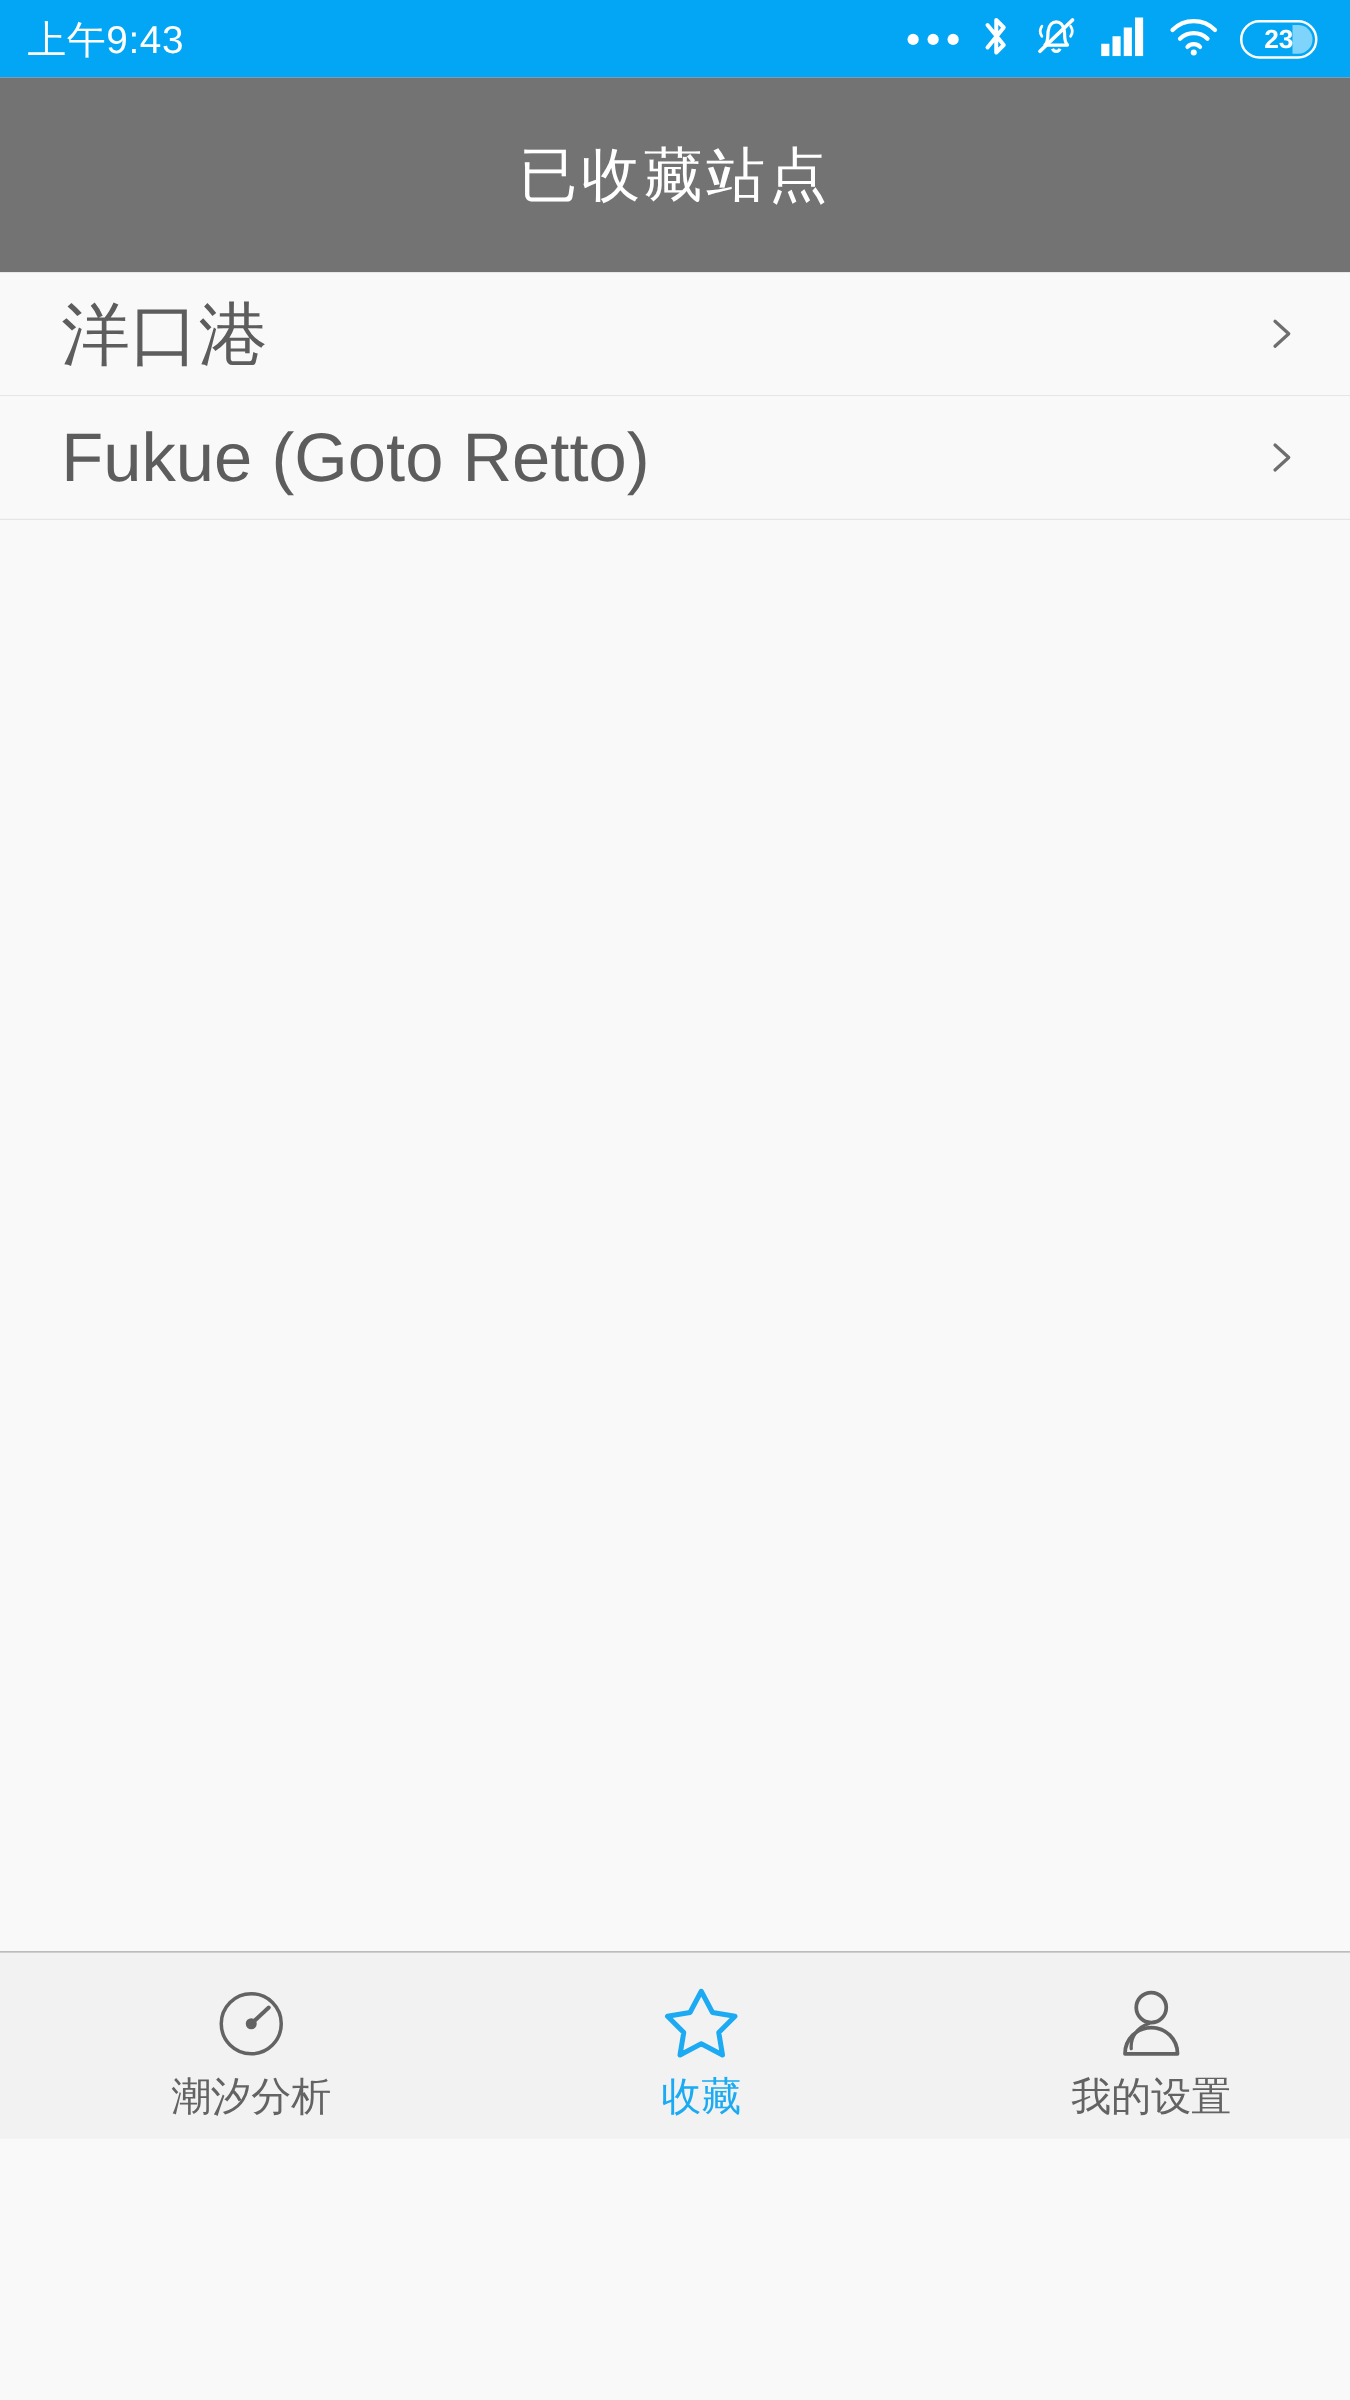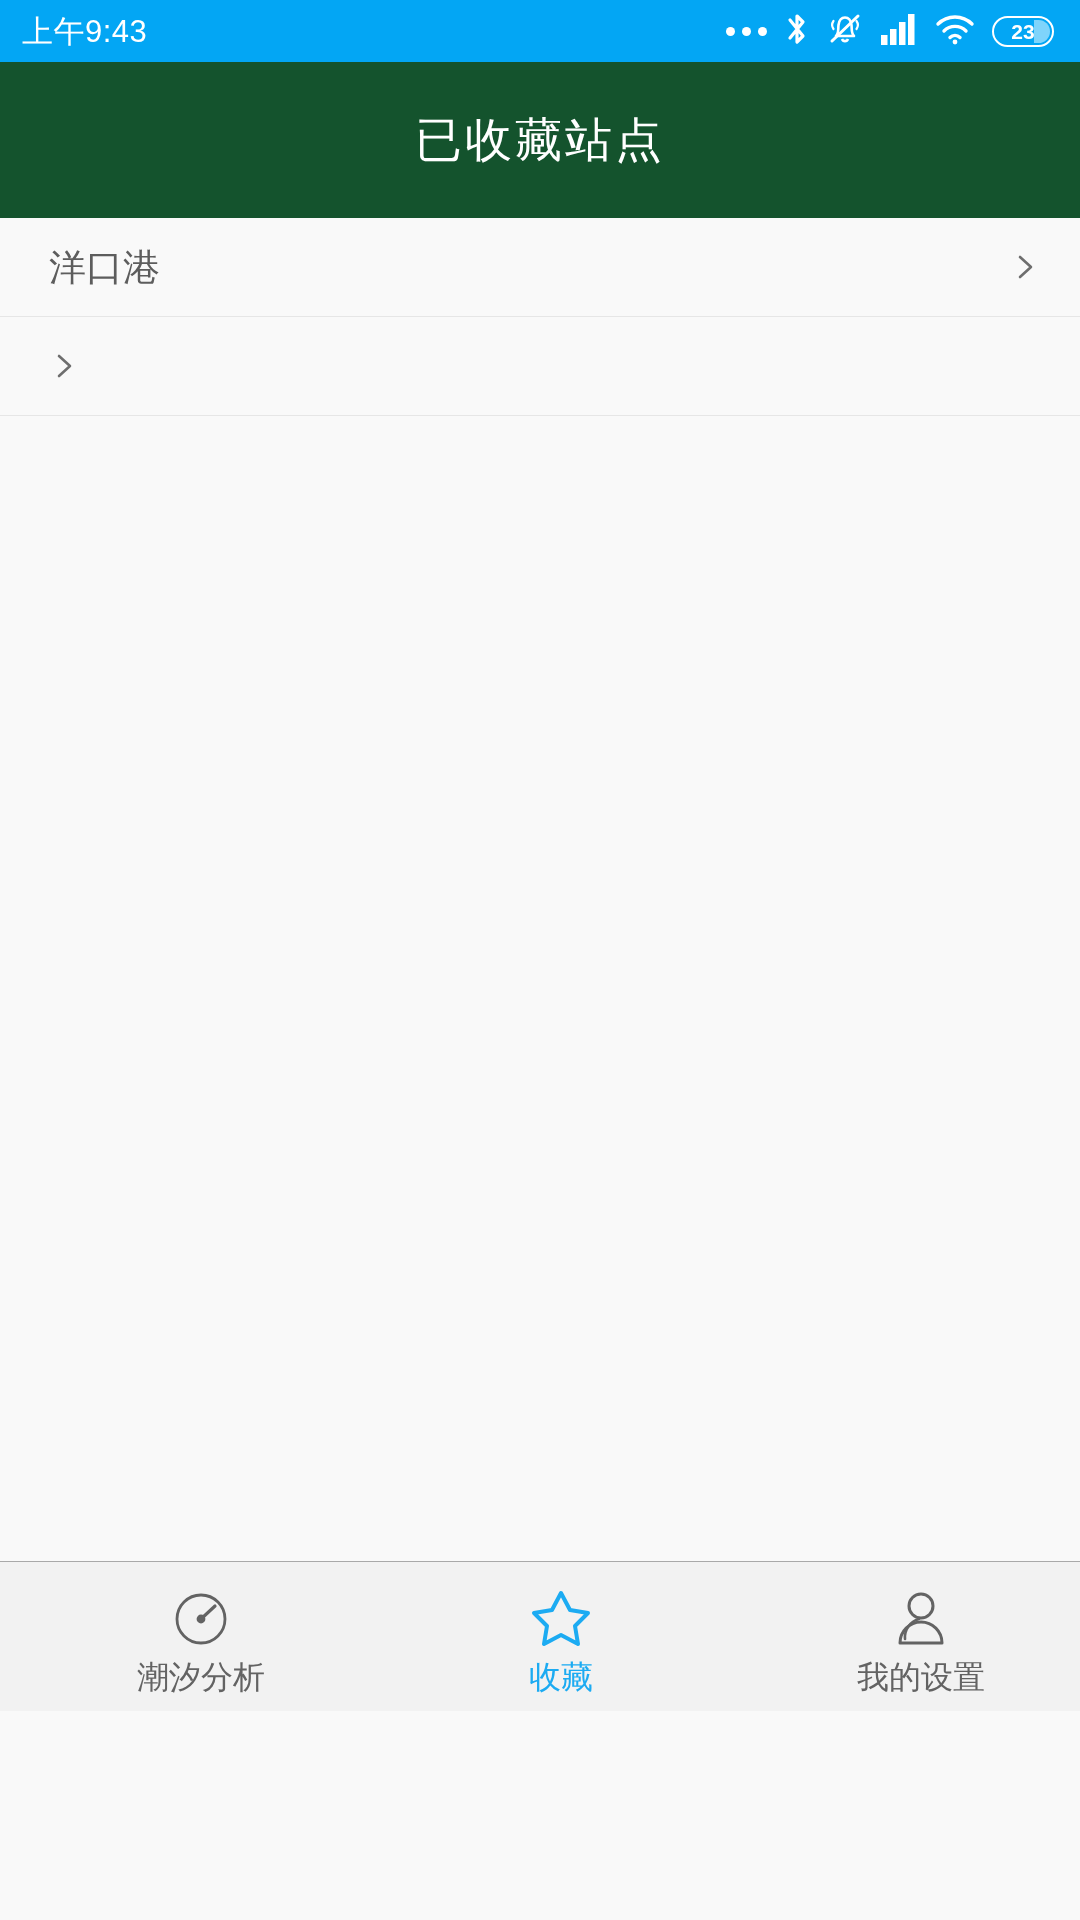--- a/index.html
+++ b/index.html
@@ -27,32 +27,32 @@
     position:relative; display:flex; align-items:center; justify-content:center;
   }
   .batt .fill {
     position:absolute; right:2px; top:2px; bottom:2px; width:16px;
     background:#7fd4fb; border-radius:0 12px 12px 0;
   }
   .batt span { position:relative; font-size:21px; font-weight:bold; color:#fff; line-height:1; z-index:2; }
 
   
   .header {
-    height:156px; background:#14532d; color:#ffffff;
+    height:156px; background:#737373; color:#ffffff;
     display:flex; align-items:center; justify-content:center; flex:0 0 156px;
   }
   .header-title { font-size:47px; font-weight:400; letter-spacing:3px; }
 
   
   .list { background:#f9f9f9; flex:0 0 auto; }
   .list-item {
     height:99px; display:flex; align-items:center; justify-content:space-between;
     padding:0 40px 0 49px; border-bottom:1.5px solid #e6e6e6; background:#f9f9f9;
   }
-  .list-item-label { font-size:37px; color:#5d5d5d; line-height:1; }
+  .list-item-label { font-size:55px; color:#5d5d5d; line-height:1; }
   .chev { width:30px; height:30px; flex:0 0 30px; }
 
   
   .spacer { flex:1 1 auto; background:#f9f9f9; }
 
   
   .tabbar {
     height:150px; flex:0 0 150px; background:#f2f2f2;
     border-top:1.5px solid #a9a9a9; display:flex; align-items:stretch;
   }
@@ -131,20 +131,21 @@
       <span class="list-item-label">洋口港</span>
       <span class="chev">
         <svg width="30" height="30" viewBox="0 0 30 30">
             <path d="M10 5 L21 15 L10 25" fill="none" stroke="#6e6e6e" stroke-width="2.6" stroke-linecap="round" stroke-linejoin="round"></path>
           </svg>
       </span>
     </div>
 
 
     <div class="list-item">
+      <span class="list-item-label">Fukue (Goto Retto)</span>
       <span class="chev">
         <svg width="30" height="30" viewBox="0 0 30 30">
             <path d="M10 5 L21 15 L10 25" fill="none" stroke="#6e6e6e" stroke-width="2.6" stroke-linecap="round" stroke-linejoin="round"></path>
           </svg>
       </span>
     </div>
 
   </div>
 
   <div class="spacer"></div>

